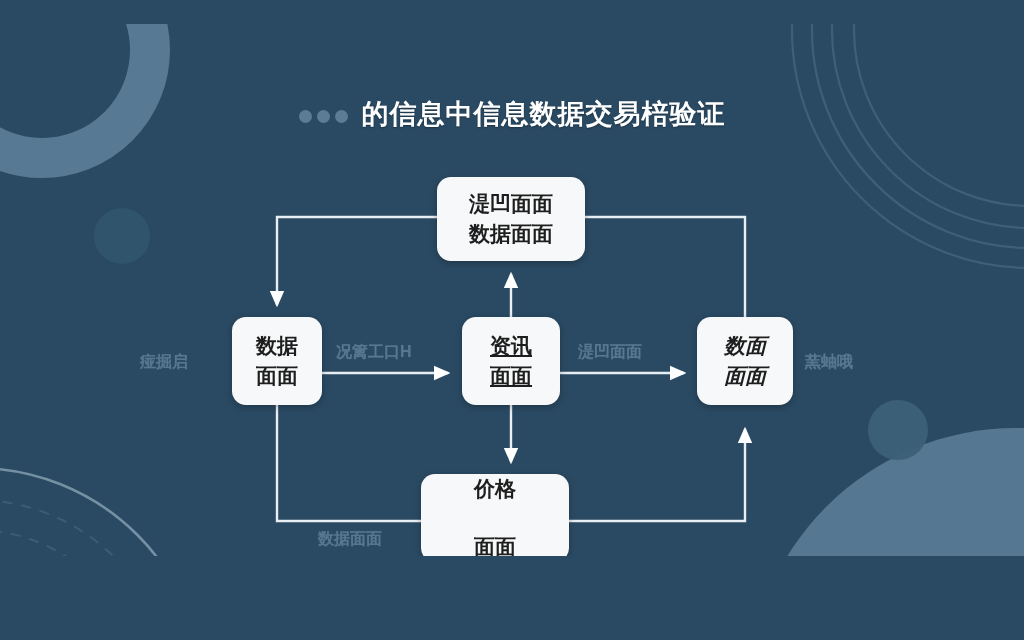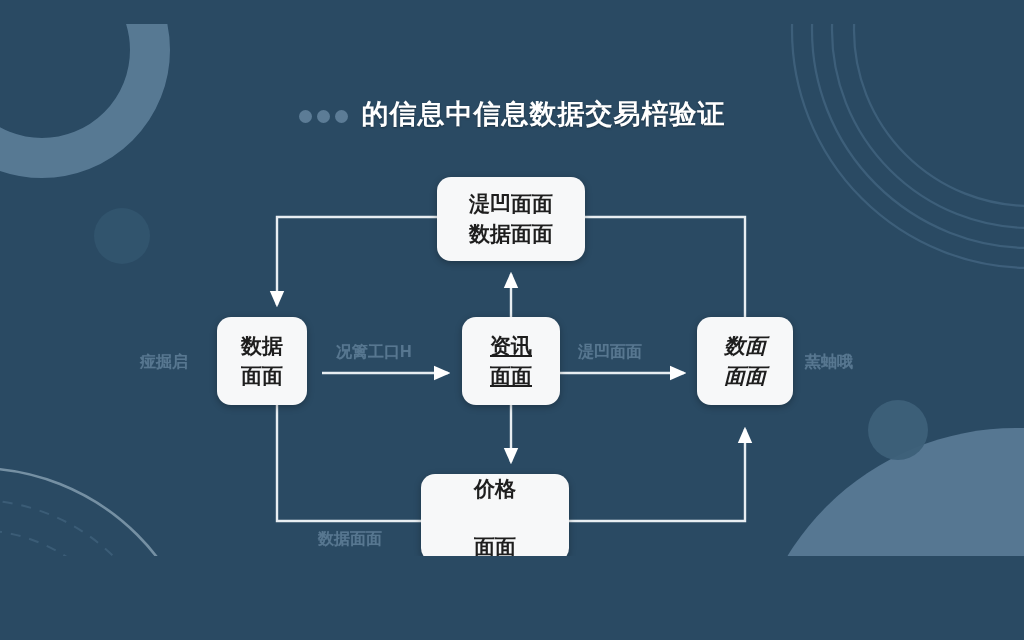--- a/index.html
+++ b/index.html
@@ -38,21 +38,21 @@
     border-radius:14px;
     box-shadow:0 2px 7px rgba(0,0,0,.28);
     display:flex;flex-direction:column;
     align-items:center;justify-content:center;
     color:#1e1e1e;font-size:21px;font-weight:bold;
     line-height:1.42;
   }
   .node span{display:block;white-space:nowrap;}
 
   #node-top   {left:437px;top:153px;width:148px;height:84px;}
-  #node-left  {left:217px;top:293px;width:90px;height:88px;}
+  #node-left  {left:232px;top:293px;width:90px;height:88px;}
   #node-center{left:462px;top:293px;width:98px;height:88px;text-decoration:underline;}
   #node-right {left:697px;top:293px;width:96px;height:88px;font-style:italic;}
   #node-bottom{left:421px;top:450px;width:148px;height:88px;justify-content:space-between;}
 
   
   .edge-label{
     position:absolute;z-index:3;
     font-size:16px;font-weight:bold;white-space:nowrap;
     color:#5f7f99;opacity:.85;
     text-shadow:0 0 1px rgba(255,255,255,.12);

